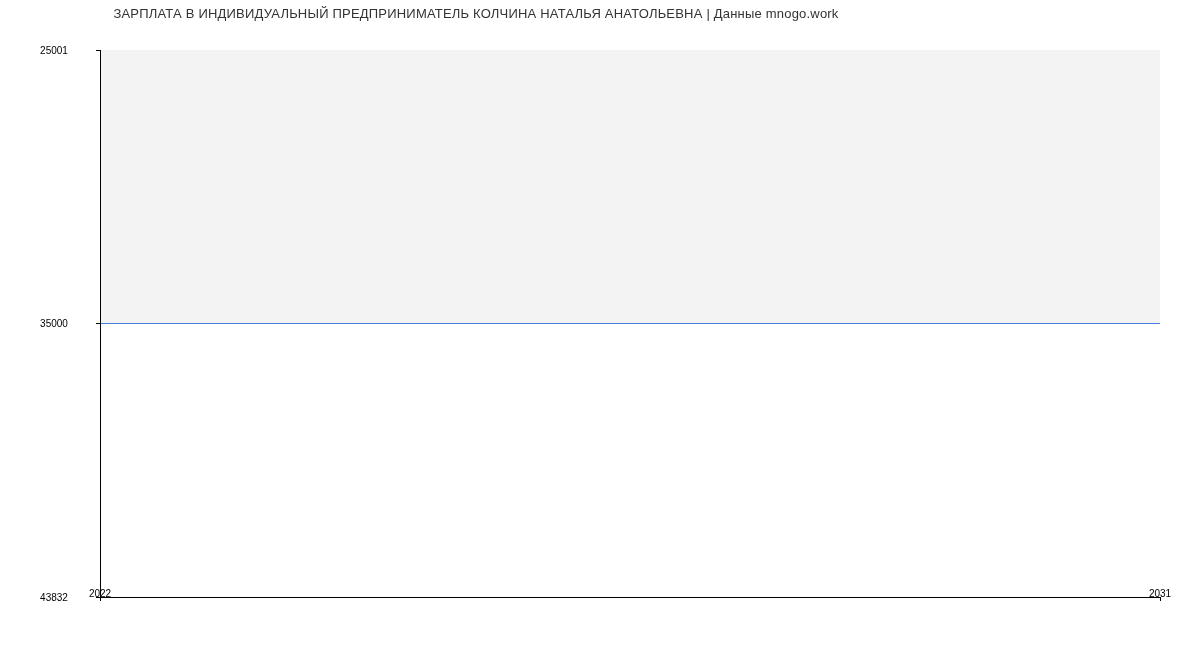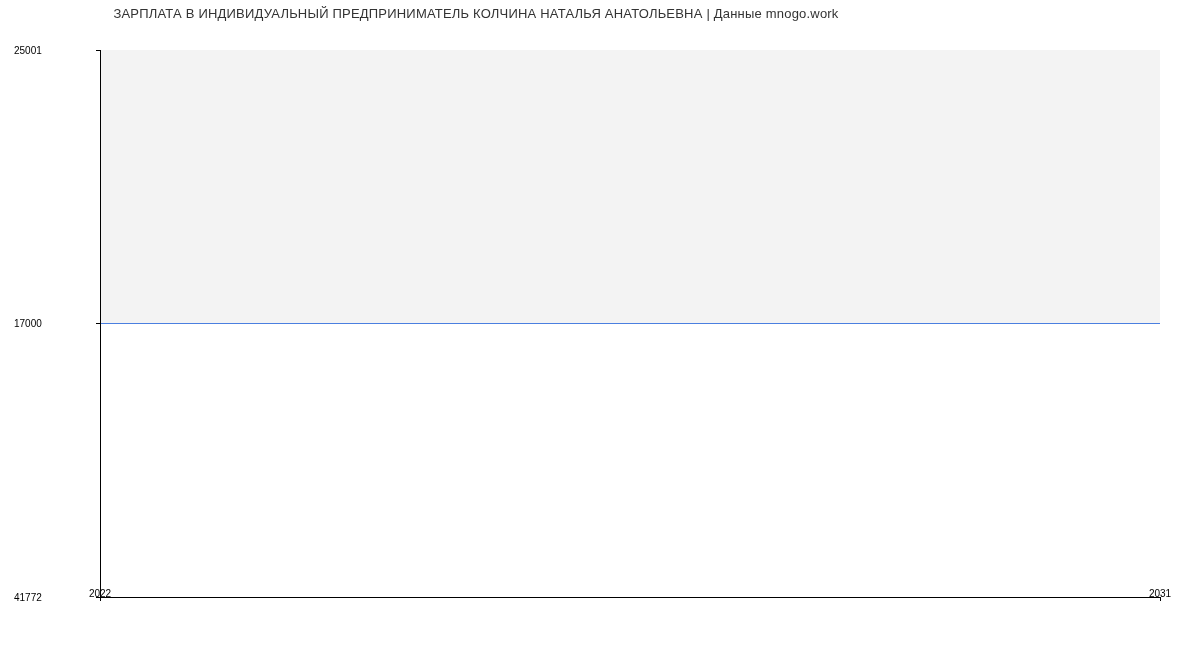--- a/index.html
+++ b/index.html
@@ -73,21 +73,21 @@
     left: 100px;
     top: 597px;
     width: 1060px;
     height: 0;
     border-top: 1px solid #000;
   }
   .y-tick-label {
     position: absolute;
     right: 1106px;
     width: 80px;
-    text-align: left;
+    text-align: center;
     font-size: 10px;
     color: #000;
     transform: translateY(-50%);
   }
   .x-tick-label {
     position: absolute;
     top: 588px;
     font-size: 10px;
     color: #000;
     transform: translateX(-50%);
@@ -121,22 +121,22 @@
   </div>
 
   <div class="y-axis"></div>
   <div class="x-axis"></div>
 
   <div class="y-tick-mark" style="top:50px"></div>
   <div class="y-tick-mark" style="top:323px"></div>
   <div class="y-tick-mark" style="top:597px"></div>
 
   <div class="y-tick-label" style="top:50px">25001</div>
-  <div class="y-tick-label" style="top:323px">17000</div>
-  <div class="y-tick-label" style="top:597px">41772</div>
+  <div class="y-tick-label" style="top:323px">35000</div>
+  <div class="y-tick-label" style="top:597px">43832</div>
 
   <div class="x-tick-mark" style="left:100px"></div>
   <div class="x-tick-mark" style="left:1160px"></div>
 
   <div class="x-tick-label" style="left:100px">2022</div>
   <div class="x-tick-label" style="left:1160px">2031</div>
 
 </div>
 
 </body></html>

